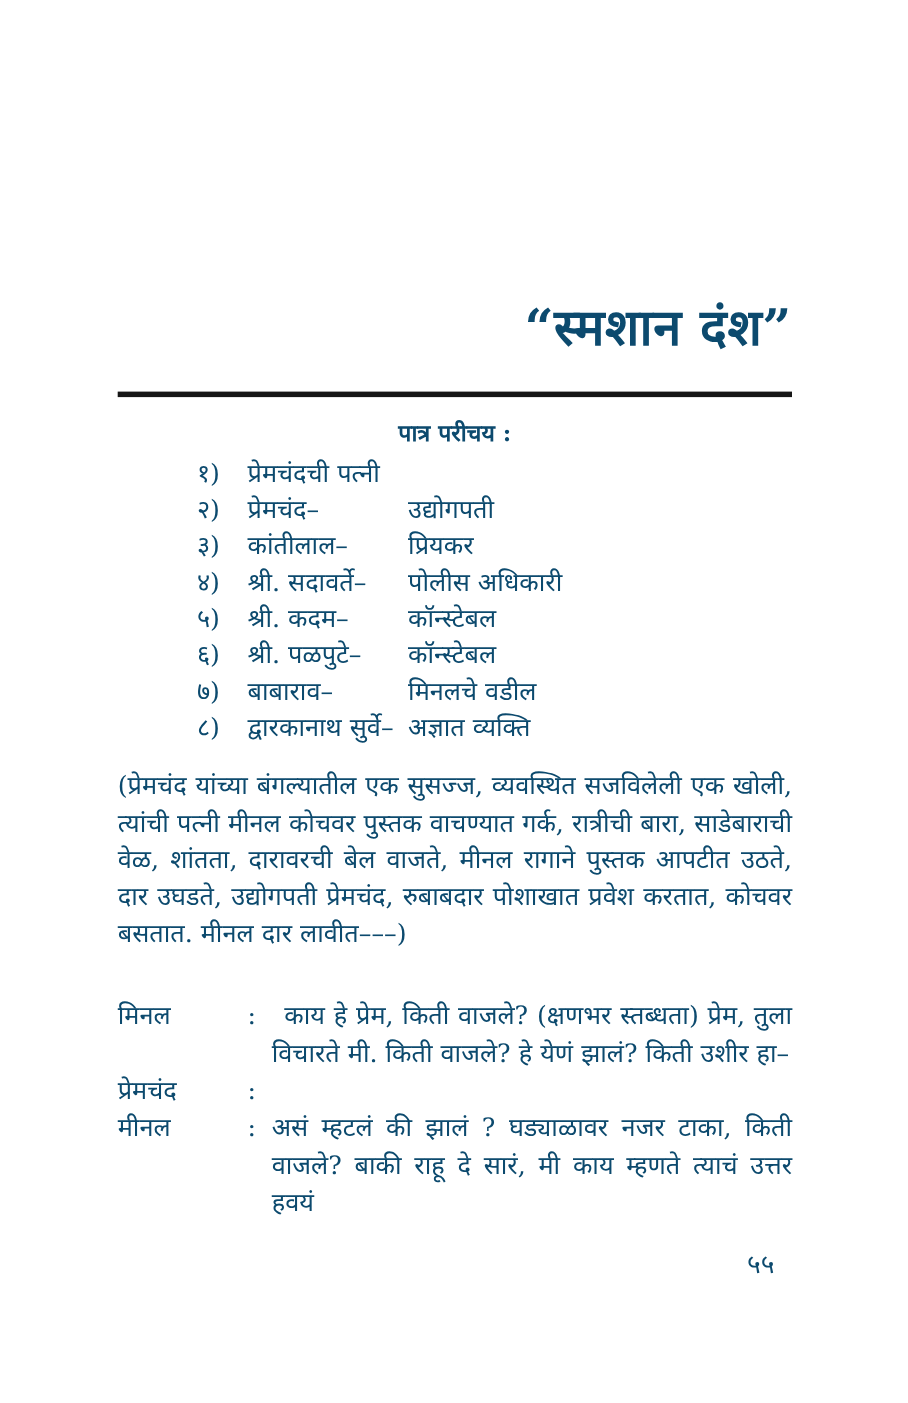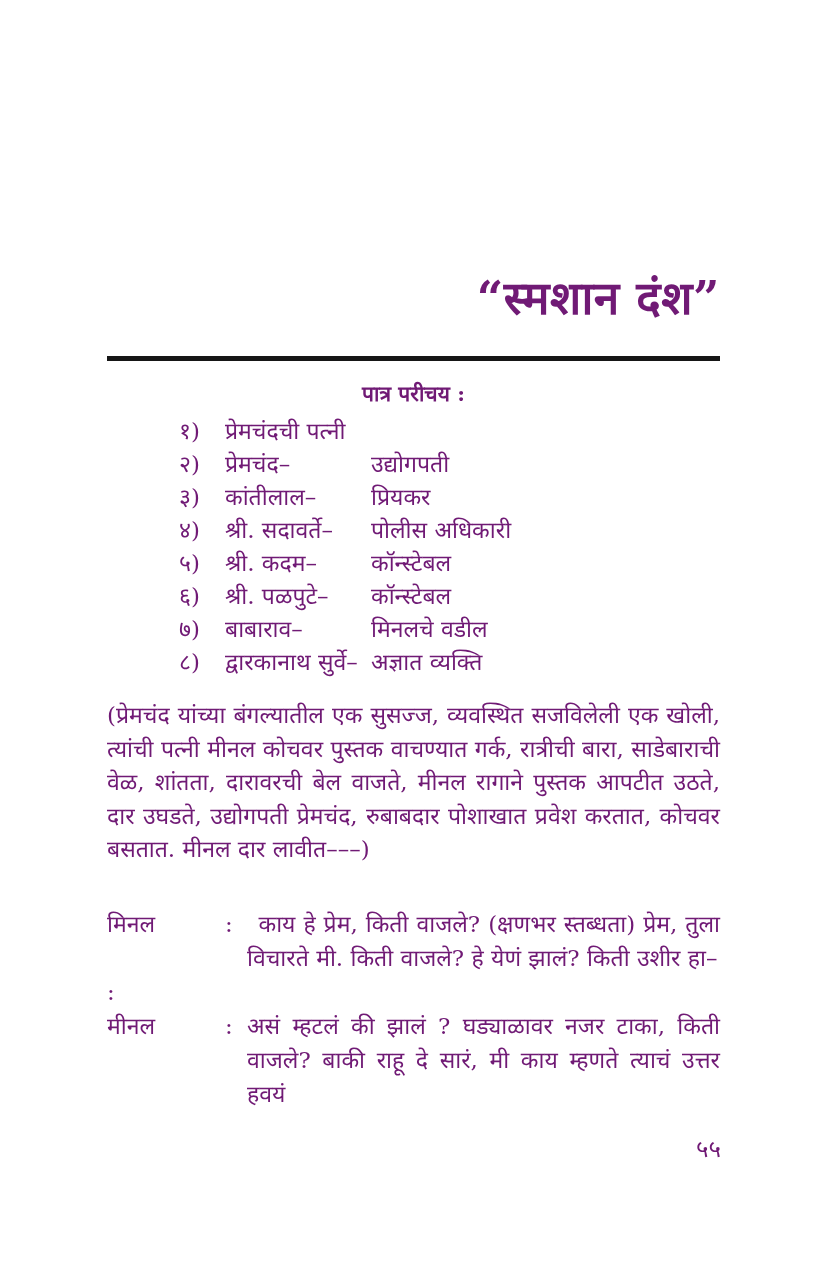--- a/index.html
+++ b/index.html
@@ -7,21 +7,21 @@
     padding: 0;
     background: #ffffff;
     font-family: "DejaVu Serif", "Liberation Serif", serif;
   }
   .page {
     position: relative;
     width: 825px;
     height: 1275px;
     margin: 0 auto;
     background: #ffffff;
-    color: #701a75;
+    color: #0c4a6e;
     overflow: hidden;
     box-sizing: border-box;
     padding: 0 105px 0 107px;
   }
   .title {
     margin: 0;
     padding-top: 268px;
     text-align: right;
     font-size: 46px;
     font-weight: 700;
@@ -69,21 +69,21 @@
     font-size: 23px;
     line-height: 34px;
   }
   .dialogue-speaker { white-space: nowrap; }
   .dialogue-text {
     text-align: justify;
     text-justify: inter-word;
   }
   .page-number {
     position: absolute;
-    right: 104px;
+    right: 121px;
     top: 1132px;
     font-size: 24px;
     line-height: 34px;
   }
 </style>
 </head>
 <body>
 
 <div class="page">
 
@@ -137,20 +137,21 @@
 
   <p class="stage-direction">(प्रेमचंद यांच्या बंगल्यातील एक सुसज्ज, व्यवस्थित सजविलेली एक खोली, त्यांची पत्नी मीनल कोचवर पुस्तक वाचण्यात गर्क, रात्रीची बारा, साडेबाराची वेळ, शांतता, दारावरची बेल वाजते, मीनल रागाने पुस्तक आपटीत उठते, दार उघडते, उद्योगपती प्रेमचंद, रुबाबदार पोशाखात प्रवेश करतात, कोचवर बसतात. मीनल दार लावीत–––)</p>
 
   <div class="dialogues">
     <div class="dialogue-row">
       <span class="dialogue-speaker">मिनल</span>
       <span class="dialogue-colon">:</span>
       <span class="dialogue-text"> काय हे प्रेम, किती वाजले? (क्षणभर स्तब्धता) प्रेम, तुला विचारते मी. किती वाजले? हे येणं झालं? किती उशीर हा–</span>
     </div>
     <div class="dialogue-row">
+      <span class="dialogue-speaker">प्रेमचंद</span>
       <span class="dialogue-colon">:</span>
     </div>
     <div class="dialogue-row">
       <span class="dialogue-speaker">मीनल</span>
       <span class="dialogue-colon">:</span>
       <span class="dialogue-text">असं म्हटलं की झालं ? घड्याळावर नजर टाका, किती वाजले? बाकी राहू दे सारं, मी काय म्हणते त्याचं उत्तर हवयं</span>
     </div>
   </div>
 
   <div class="page-number">५५</div>

